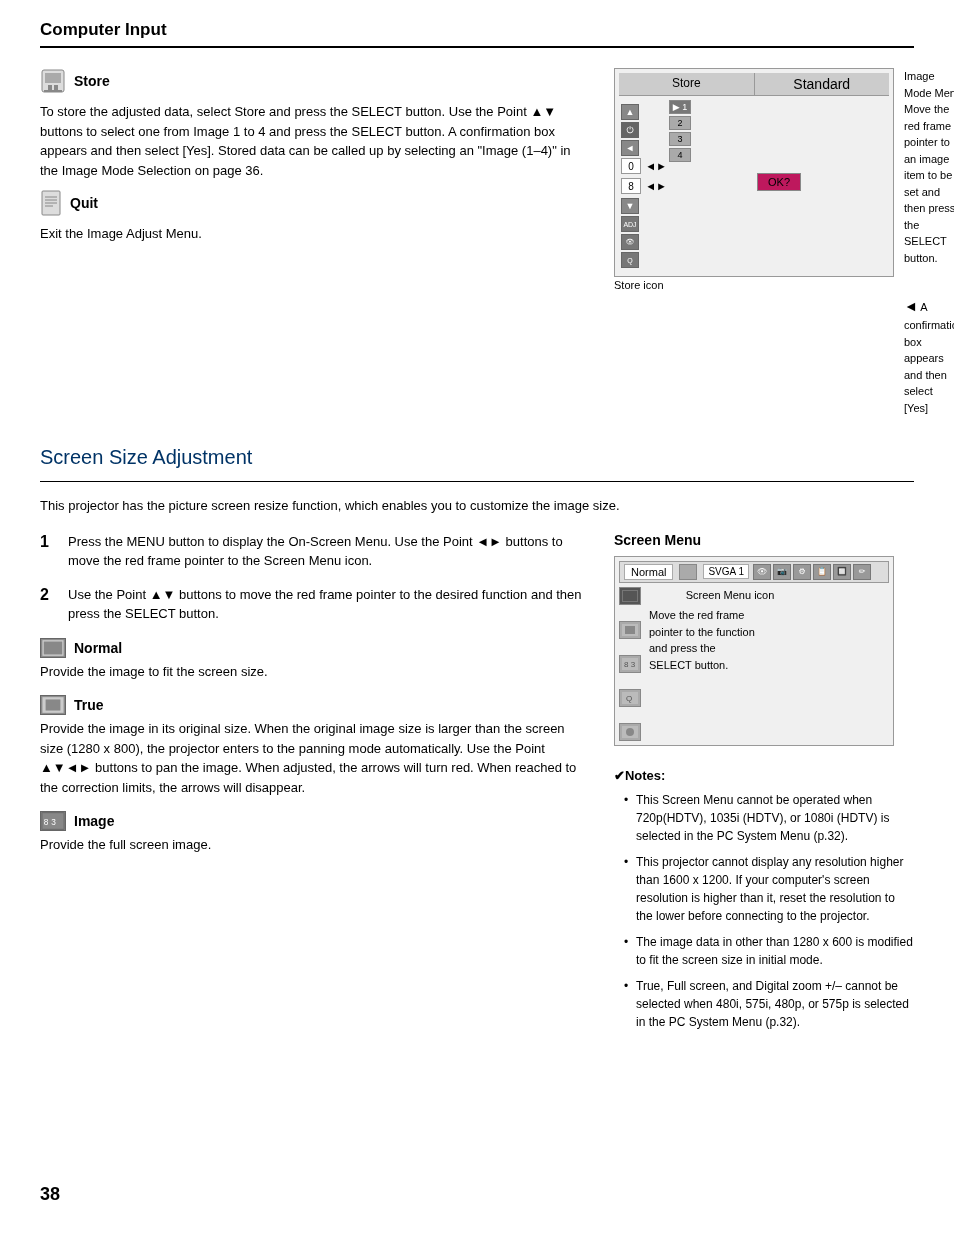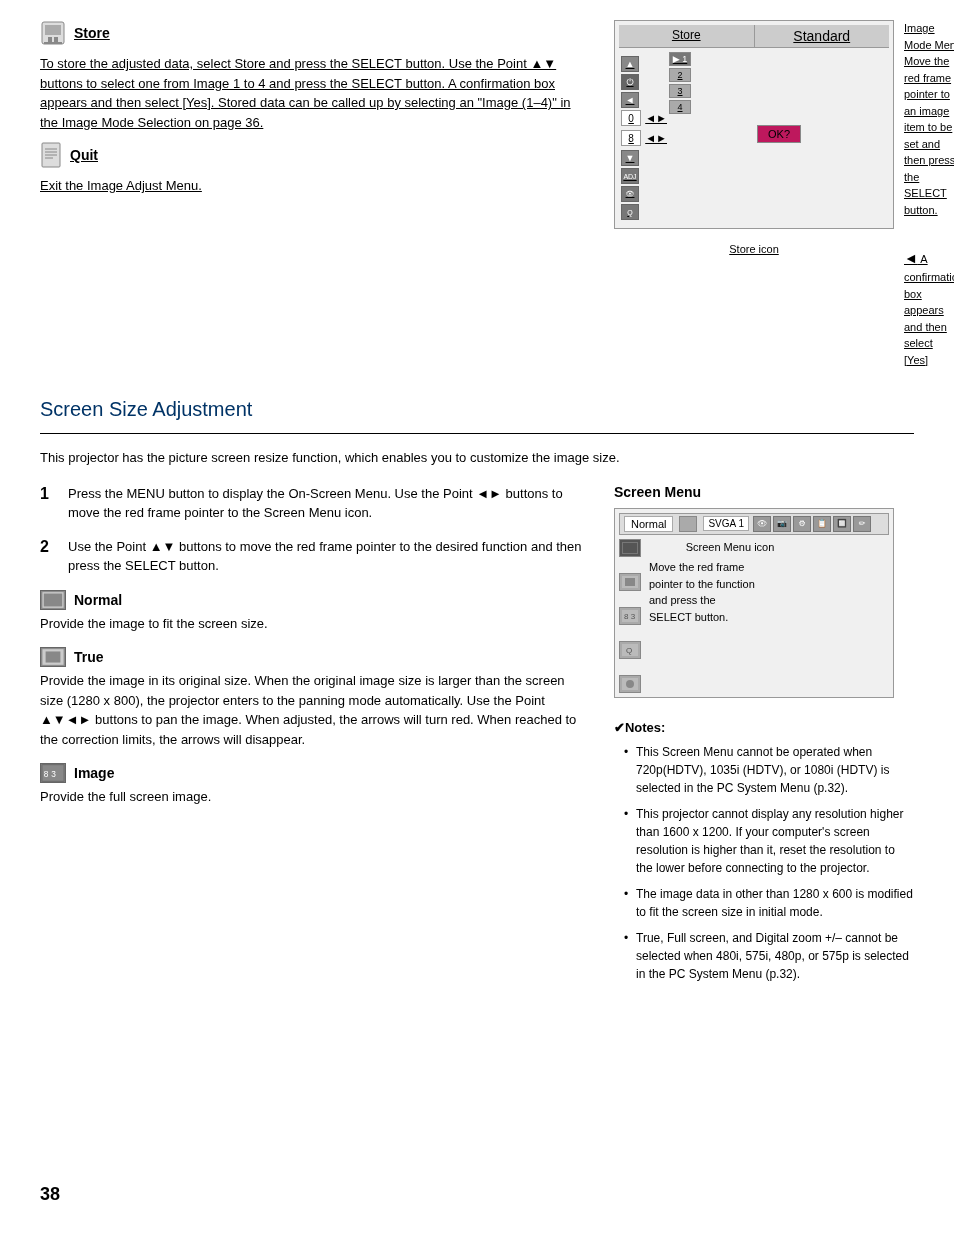--- a/index.html
+++ b/index.html
@@ -25,21 +25,20 @@
     }
     .page-header-title {
       font-size: 17px;
       font-weight: bold;
     }
     
     .section-store {
       display: flex;
       gap: 30px;
       margin-bottom: 30px;
-      text-decoration: underline;
     }
     .section-store-left {
       flex: 1;
     }
     .section-store-right {
       width: 300px;
       flex-shrink: 0;
     }
     .icon-heading {
       display: flex;
@@ -373,40 +372,43 @@
       gap: 10px;
       align-items: flex-start;
     }
     .store-right-notes {
       font-size: 11px;
       line-height: 1.5;
       max-width: 130px;
     }
     .store-icon-label {
       font-size: 11px;
-      margin-top: 14px;
-      text-align: center;
+      margin-top: 2px;
+      text-align: left;
     }
     .diag-body-left {
       display: flex;
       flex-direction: column;
       gap: 2px;
     }
     .sm-svga {
       font-size: 10px;
       padding: 1px 4px;
       background: #fff;
       border: 1px solid #aaa;
     }
   </style>
 </head>
 <body>
 
 <div class="page-container">
 
+  <div class="page-header">
+    <span class="page-header-title">Computer Input</span>
+  </div>
 
   <div class="section-store">
     <div class="section-store-left">
       <div class="icon-heading">
         <div class="icon-box store-icon-img">
           <svg width="26" height="26" viewBox="0 0 26 26">
             <rect x="2" y="2" width="22" height="22" rx="2" fill="#ddd" stroke="#888" stroke-width="1"></rect>
             <rect x="5" y="5" width="16" height="10" fill="#aaa"></rect>
             <rect x="8" y="17" width="4" height="5" fill="#888"></rect>
             <rect x="14" y="17" width="4" height="5" fill="#888"></rect>

